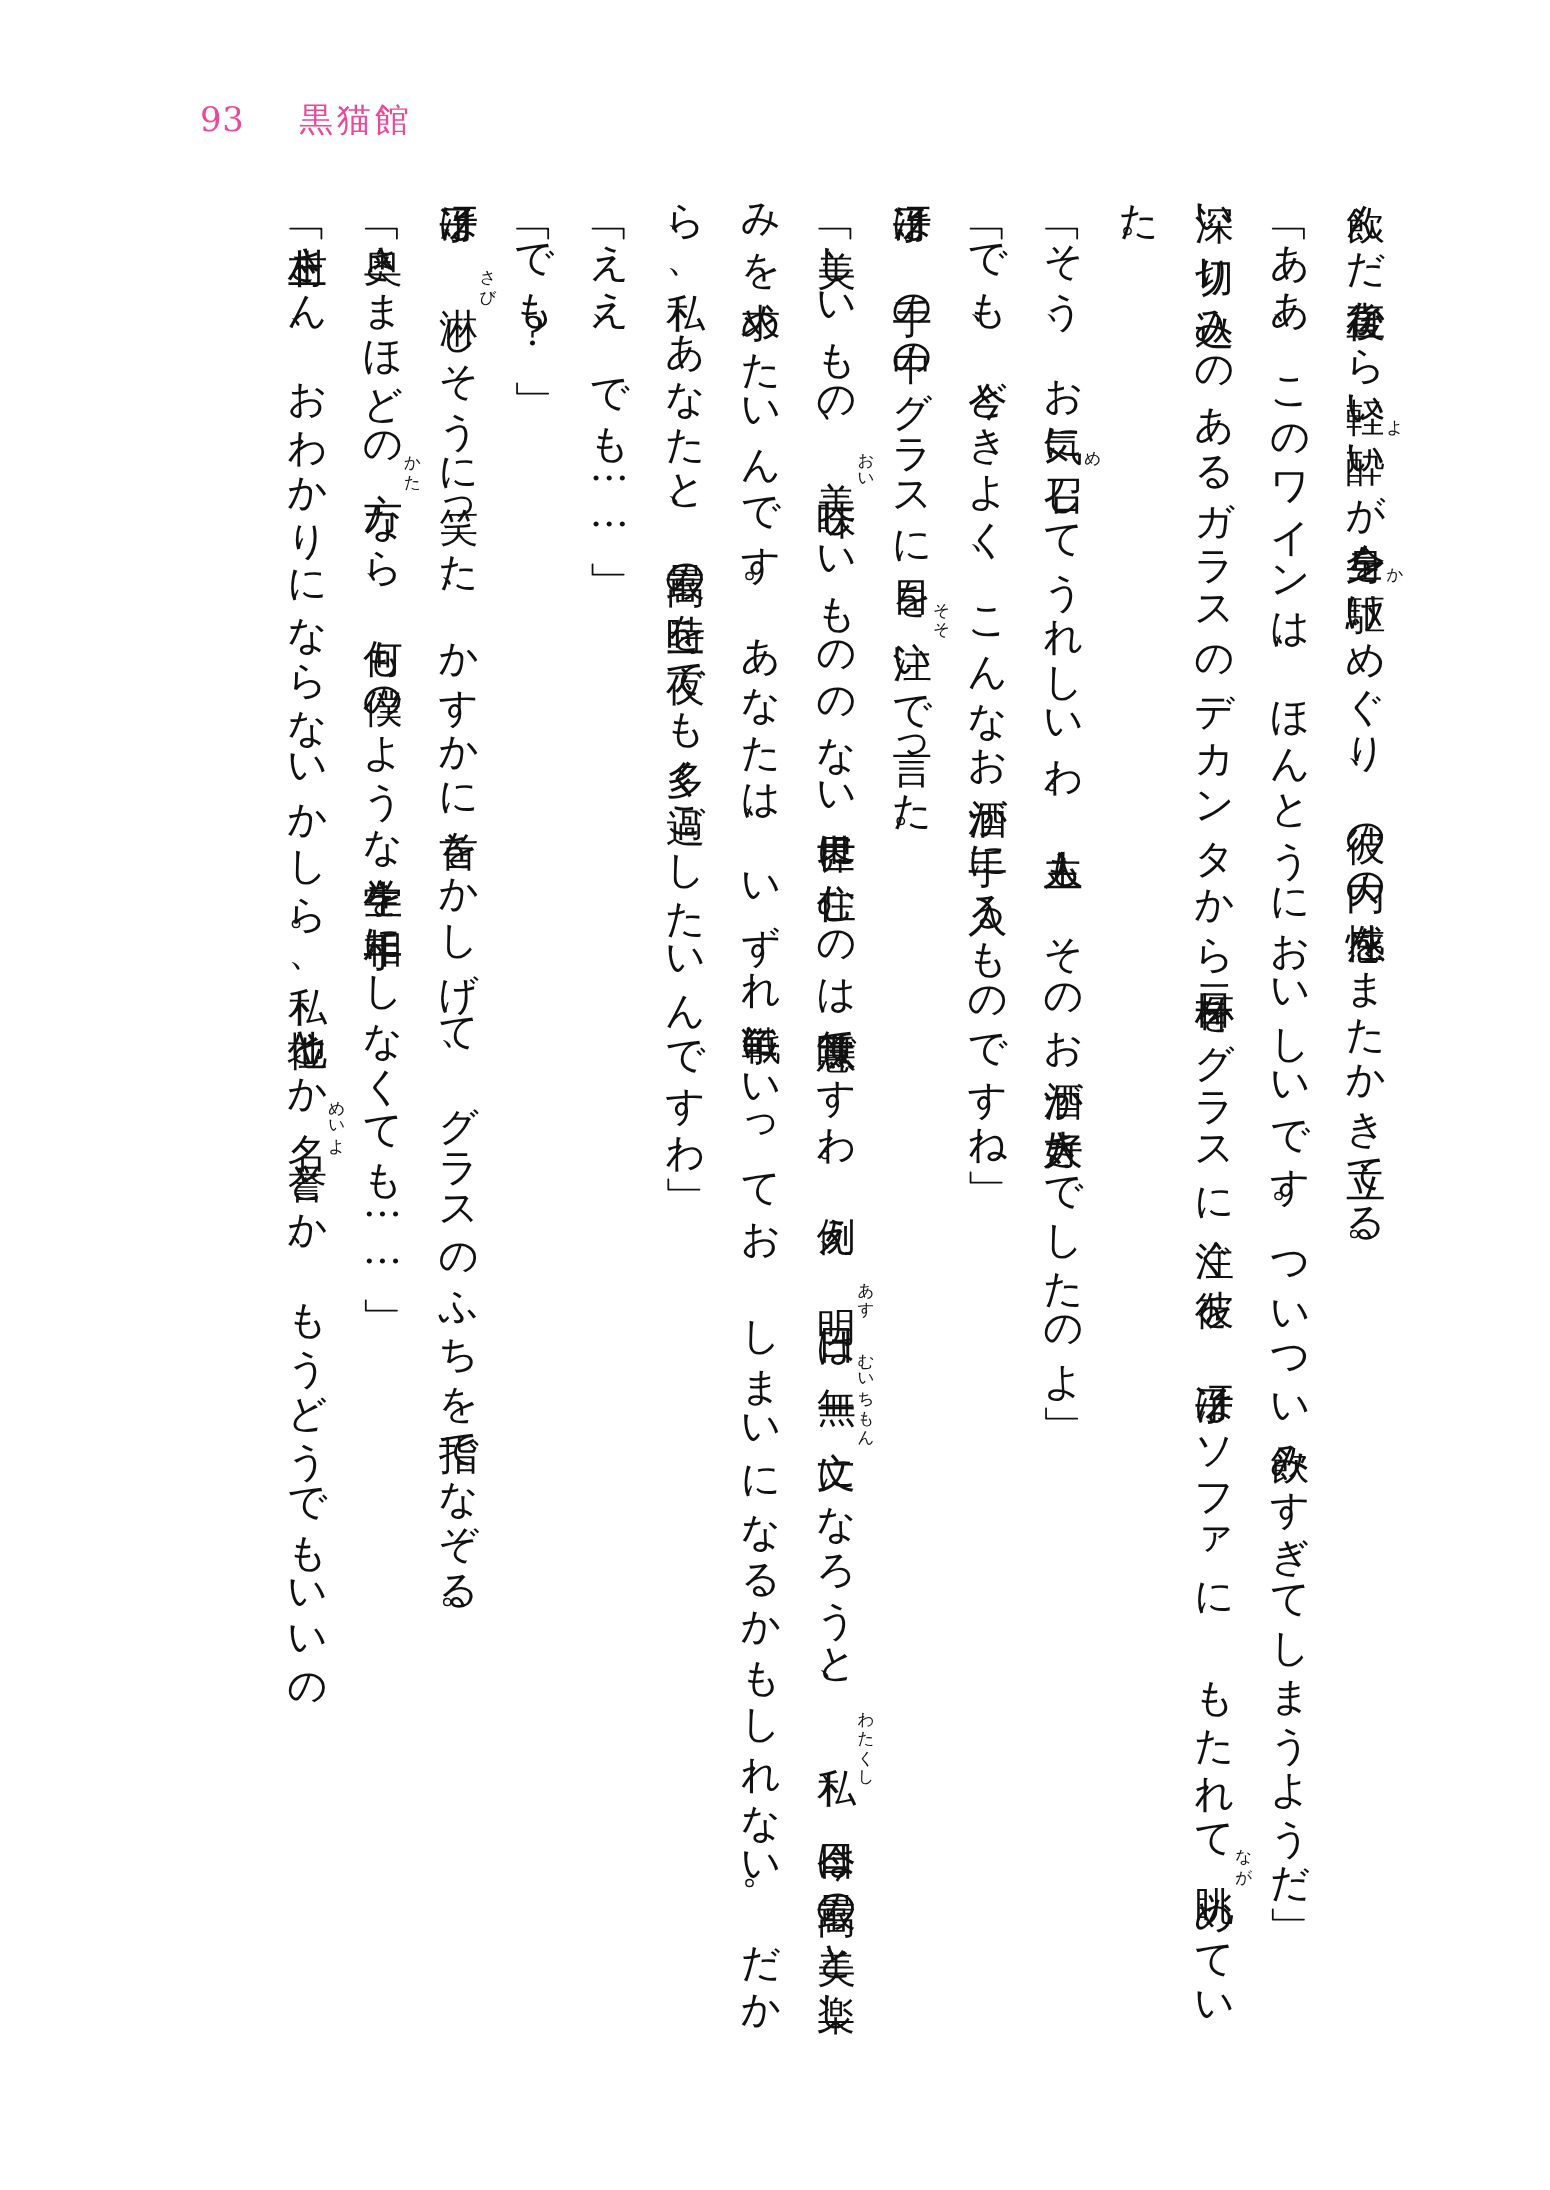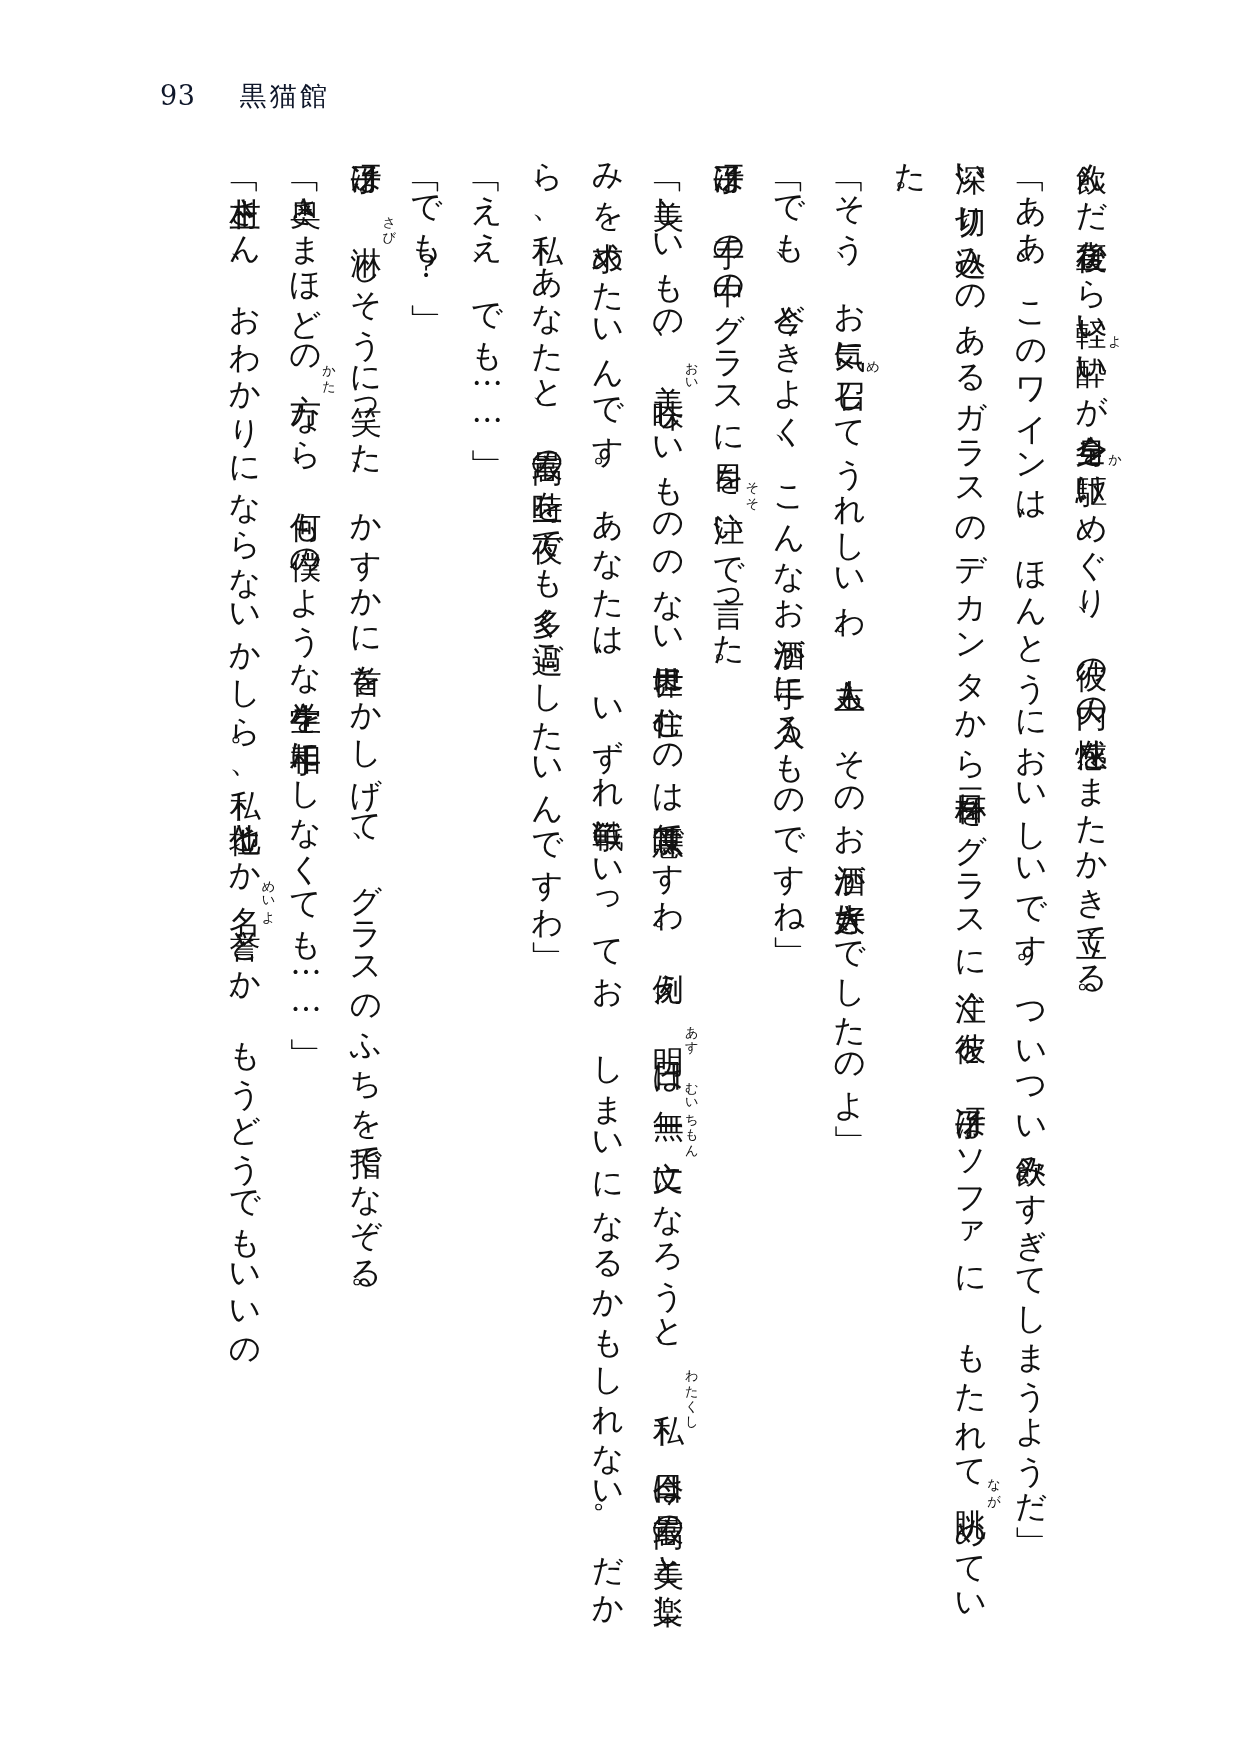--- a/index.html
+++ b/index.html
@@ -20,21 +20,21 @@
   
   .header {
     position: absolute;
     top: 78px;
     left: 160px;
     display: flex;
     align-items: baseline;
     gap: 44px;
     font-size: 27px;
     letter-spacing: 0.12em;
-    color: #0f172a;
+    color: #ec4899;
   }
   .header .page-no {
     font-family: "DejaVu Serif", "Liberation Serif", serif;
     letter-spacing: 0.02em;
   }
 
   
   .body-area {
     position: absolute;
     top: 140px;

